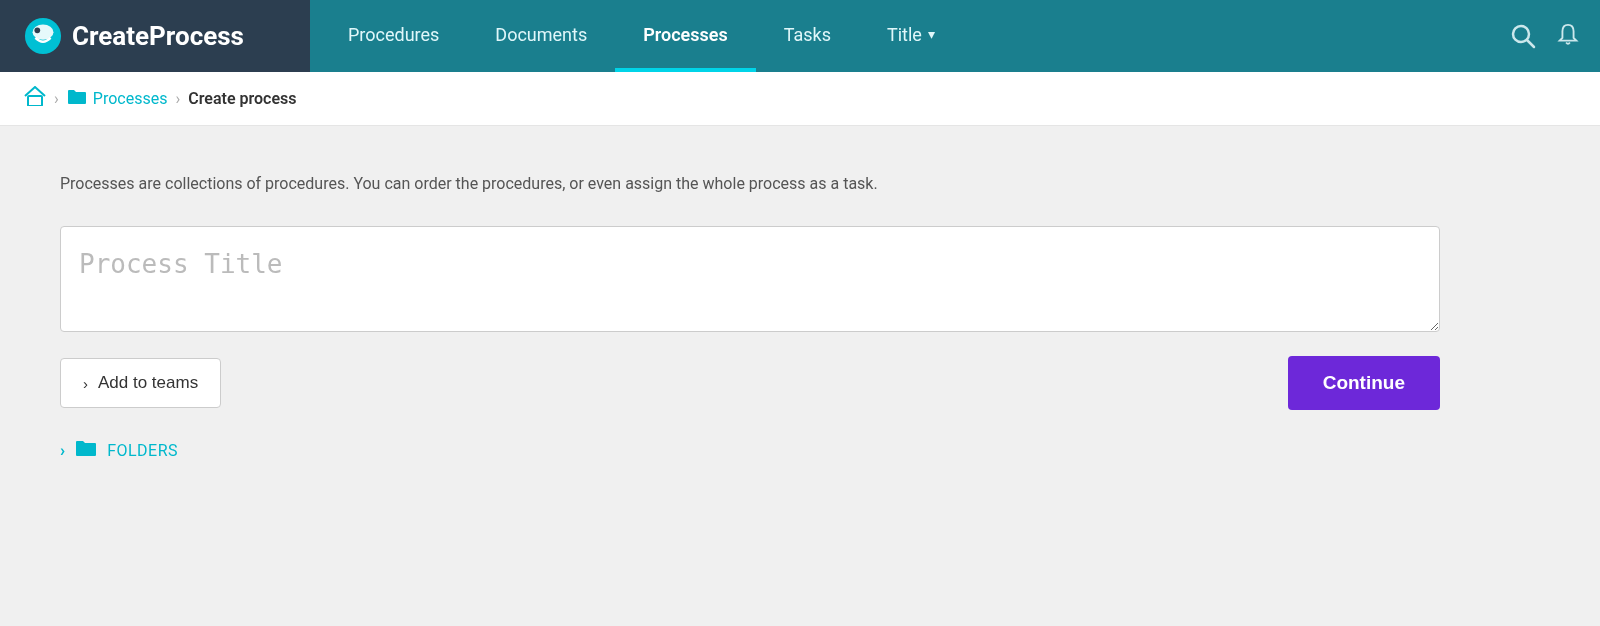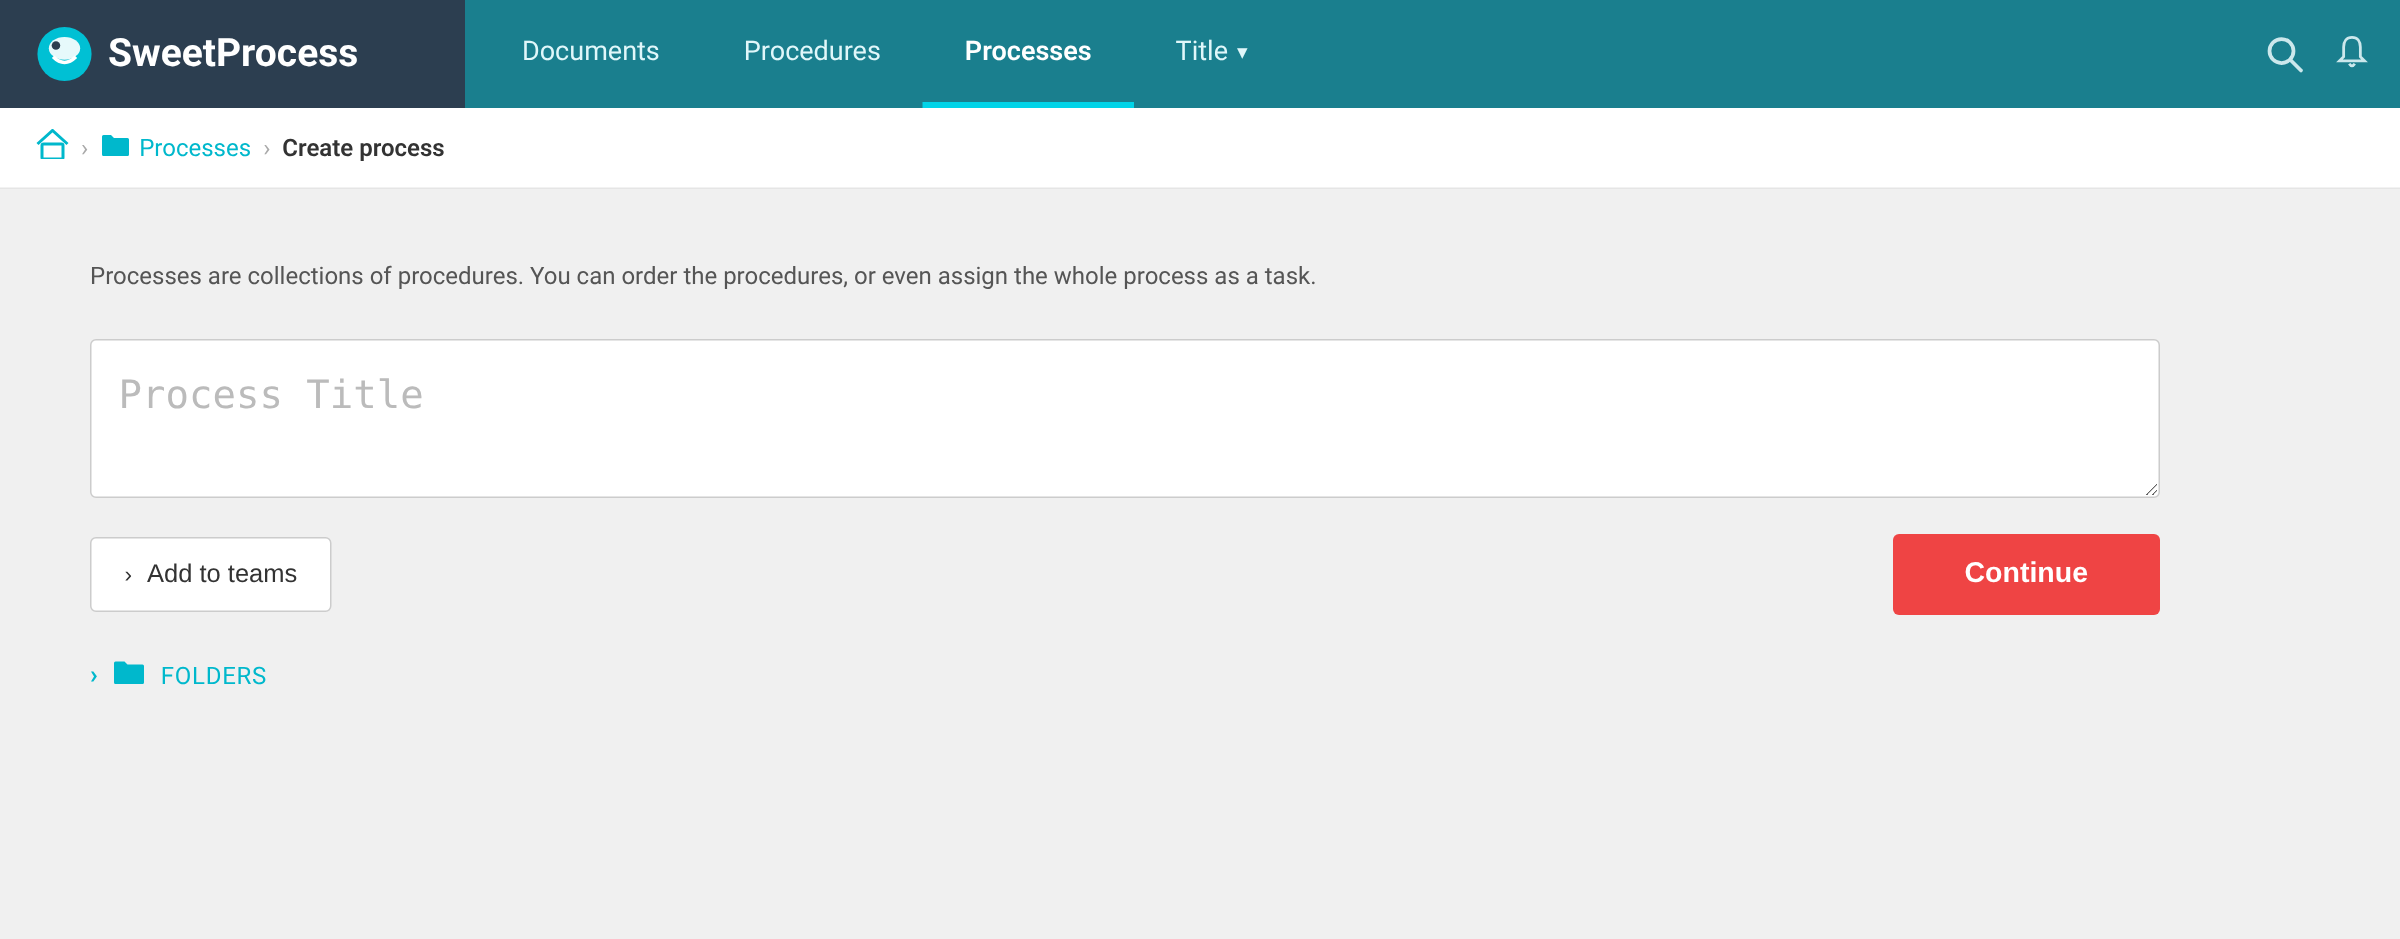--- a/index.html
+++ b/index.html
@@ -154,22 +154,22 @@
       background: #fff;
       font-size: 17px;
       color: #333;
       cursor: pointer;
     }
     .add-to-teams-btn .arrow-icon {
       color: #333;
       font-size: 15px;
     }
     .continue-btn {
-      padding: 16px 48px;
-      background: #ef4444;
+      padding: 16px 35px;
+      background: #6d28d9;
       color: #fff;
       border: none;
       border-radius: 4px;
       font-size: 19px;
       font-weight: 600;
       cursor: pointer;
     }
 
     .folders-row {
       display: flex;
@@ -200,28 +200,29 @@
 <nav class="nav-bar">
   <div class="nav-logo-area">
 
     <svg class="logo-icon" viewBox="0 0 40 40">
       <ellipse cx="20" cy="20" rx="19" ry="19" fill="#00c0d4"></ellipse>
       <ellipse cx="20" cy="16" rx="11" ry="8" fill="#fff" opacity="0.9"></ellipse>
       <path d="M12 22 Q20 30 28 22" stroke="#fff" stroke-width="2.5" fill="none"></path>
       <circle cx="14" cy="14" r="3" fill="#2c3e50"></circle>
     </svg>
     <span class="logo-text">
-      <span>Sweet</span><span>Process</span>
+      <span>Create</span><span>Process</span>
     </span>
   </div>
 
   <div class="nav-links">
+    <a class="nav-item">Procedures</a>
     <a class="nav-item">Documents</a>
-    <a class="nav-item">Procedures</a>
     <a class="nav-item active">Processes</a>
+    <a class="nav-item">Tasks</a>
     <a class="nav-item">
       <span>Title</span>
       <span class="chevron">▾</span>
     </a>
   </div>
 
   <div class="nav-icons">
     <button class="nav-icon-btn">
       <svg width="26" height="26" viewBox="0 0 26 26" fill="none">
         <circle cx="11" cy="11" r="8" stroke="#cce8ec" stroke-width="2.5"></circle>

